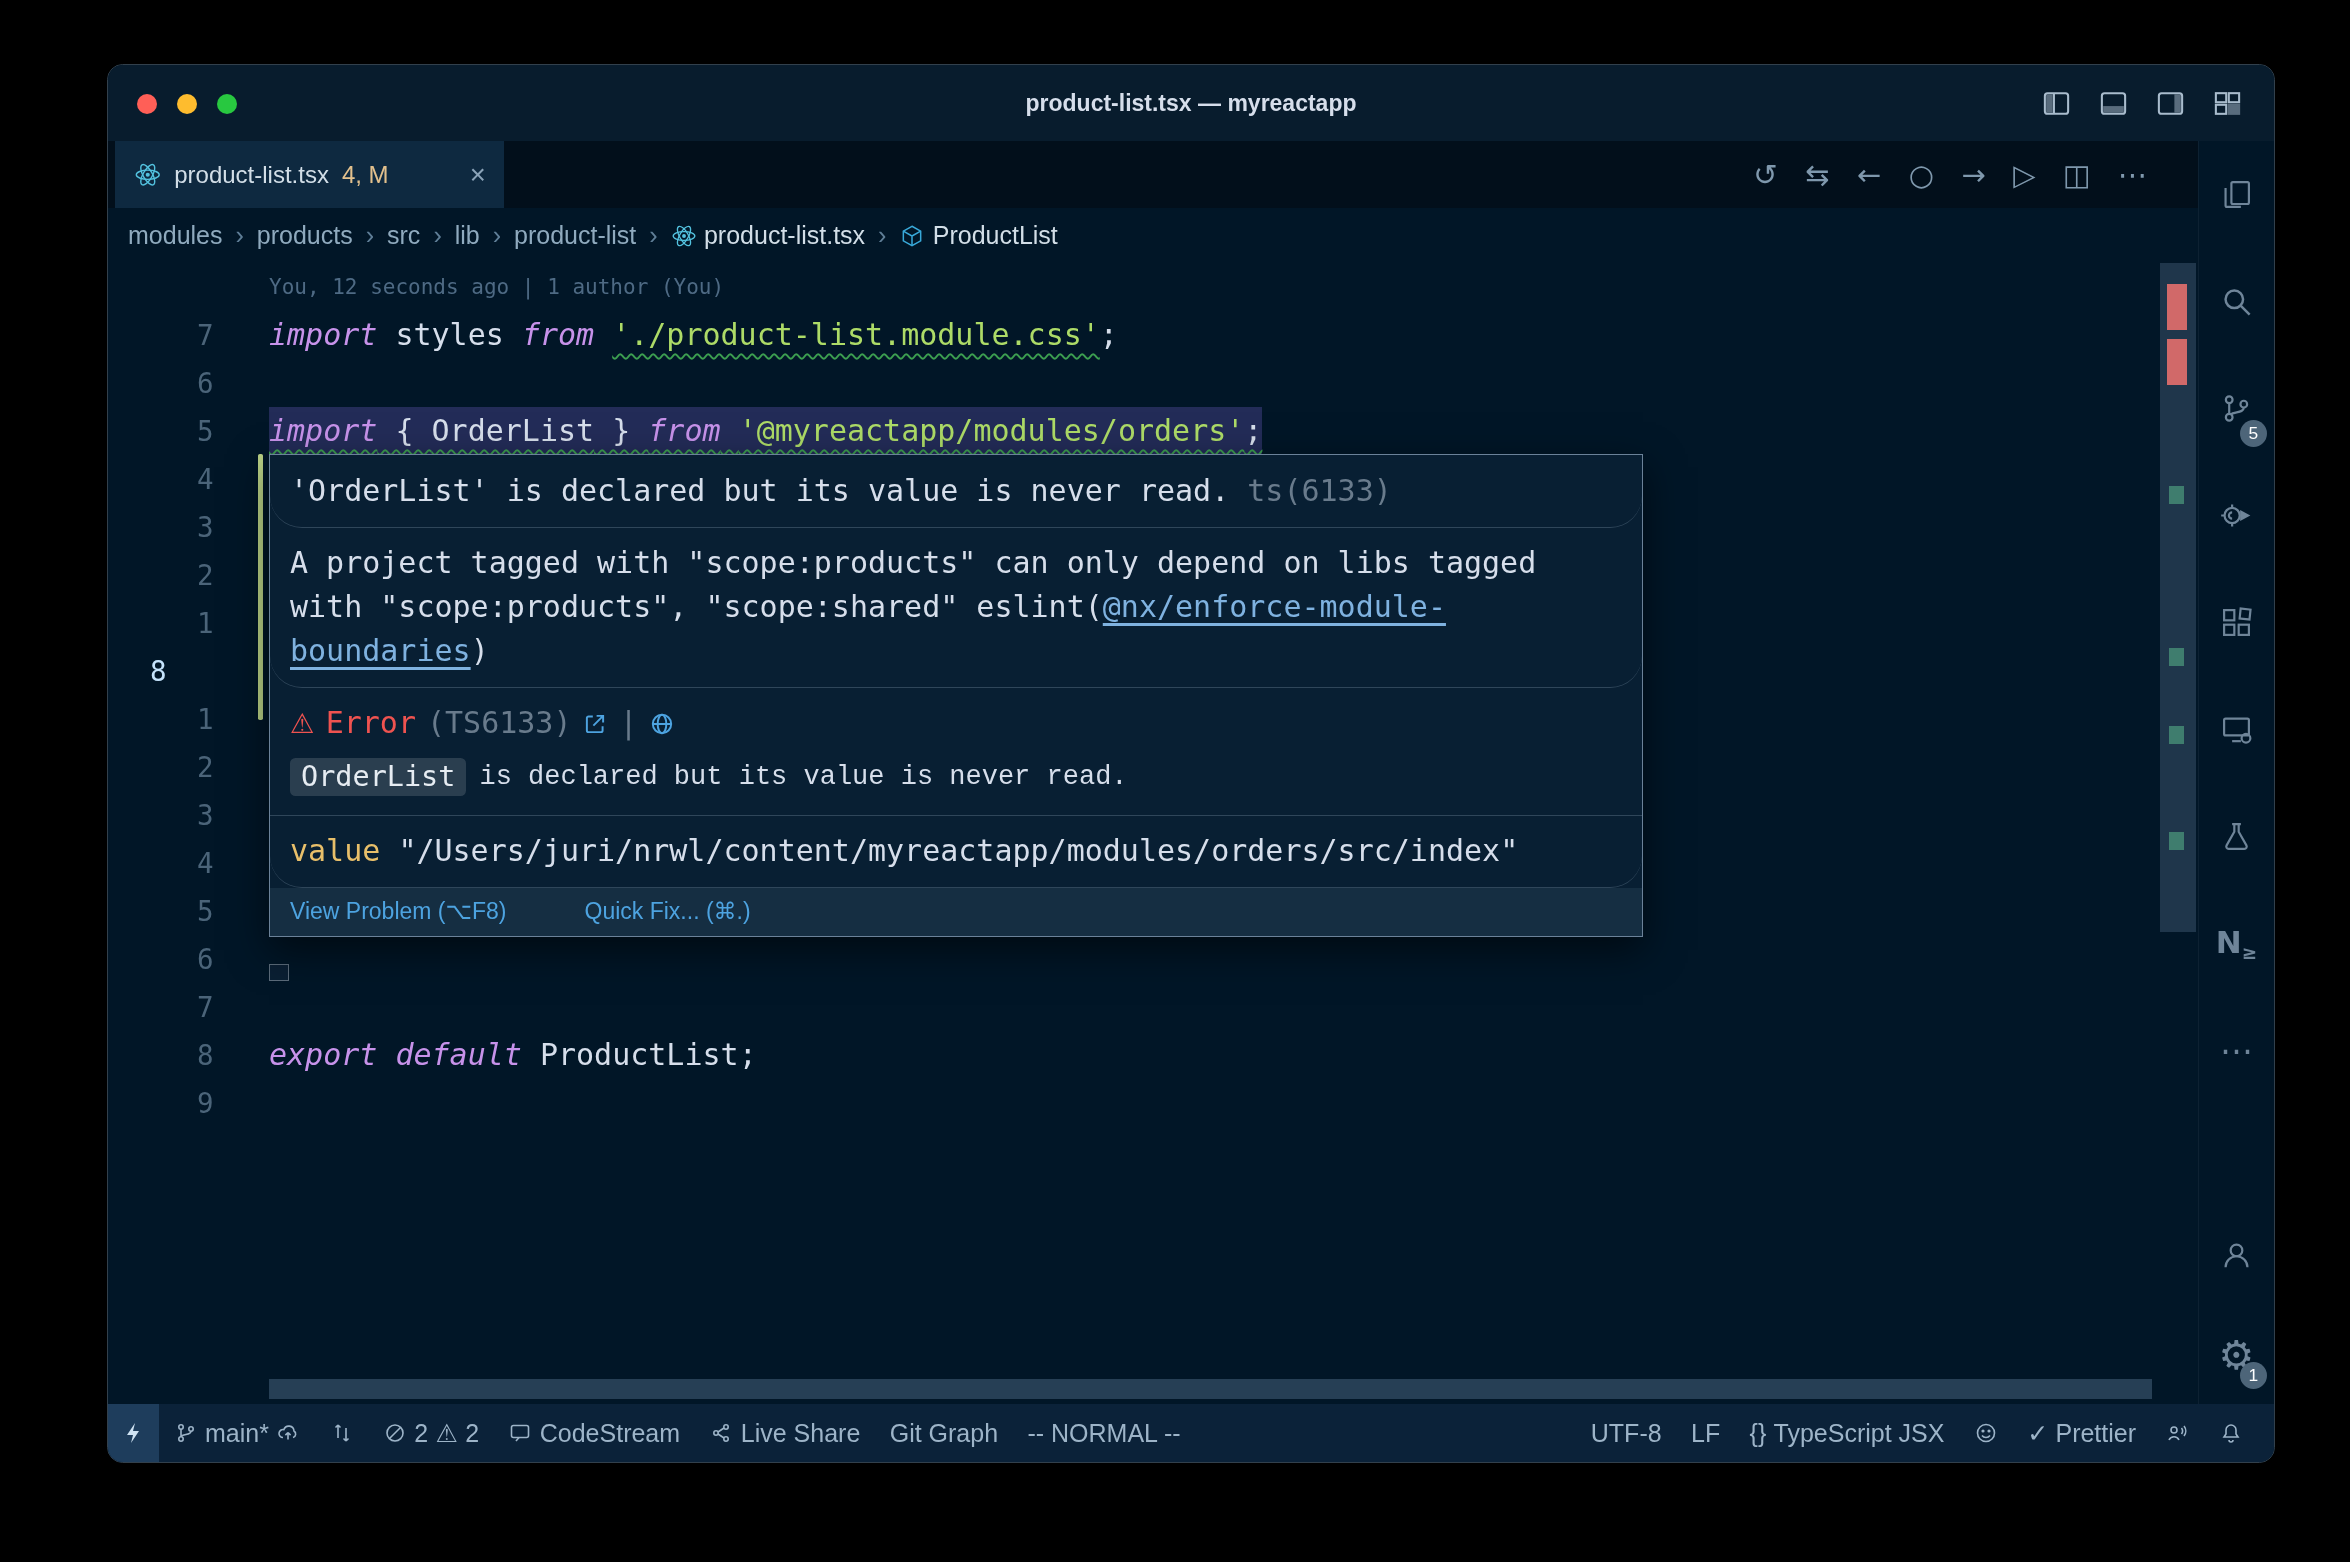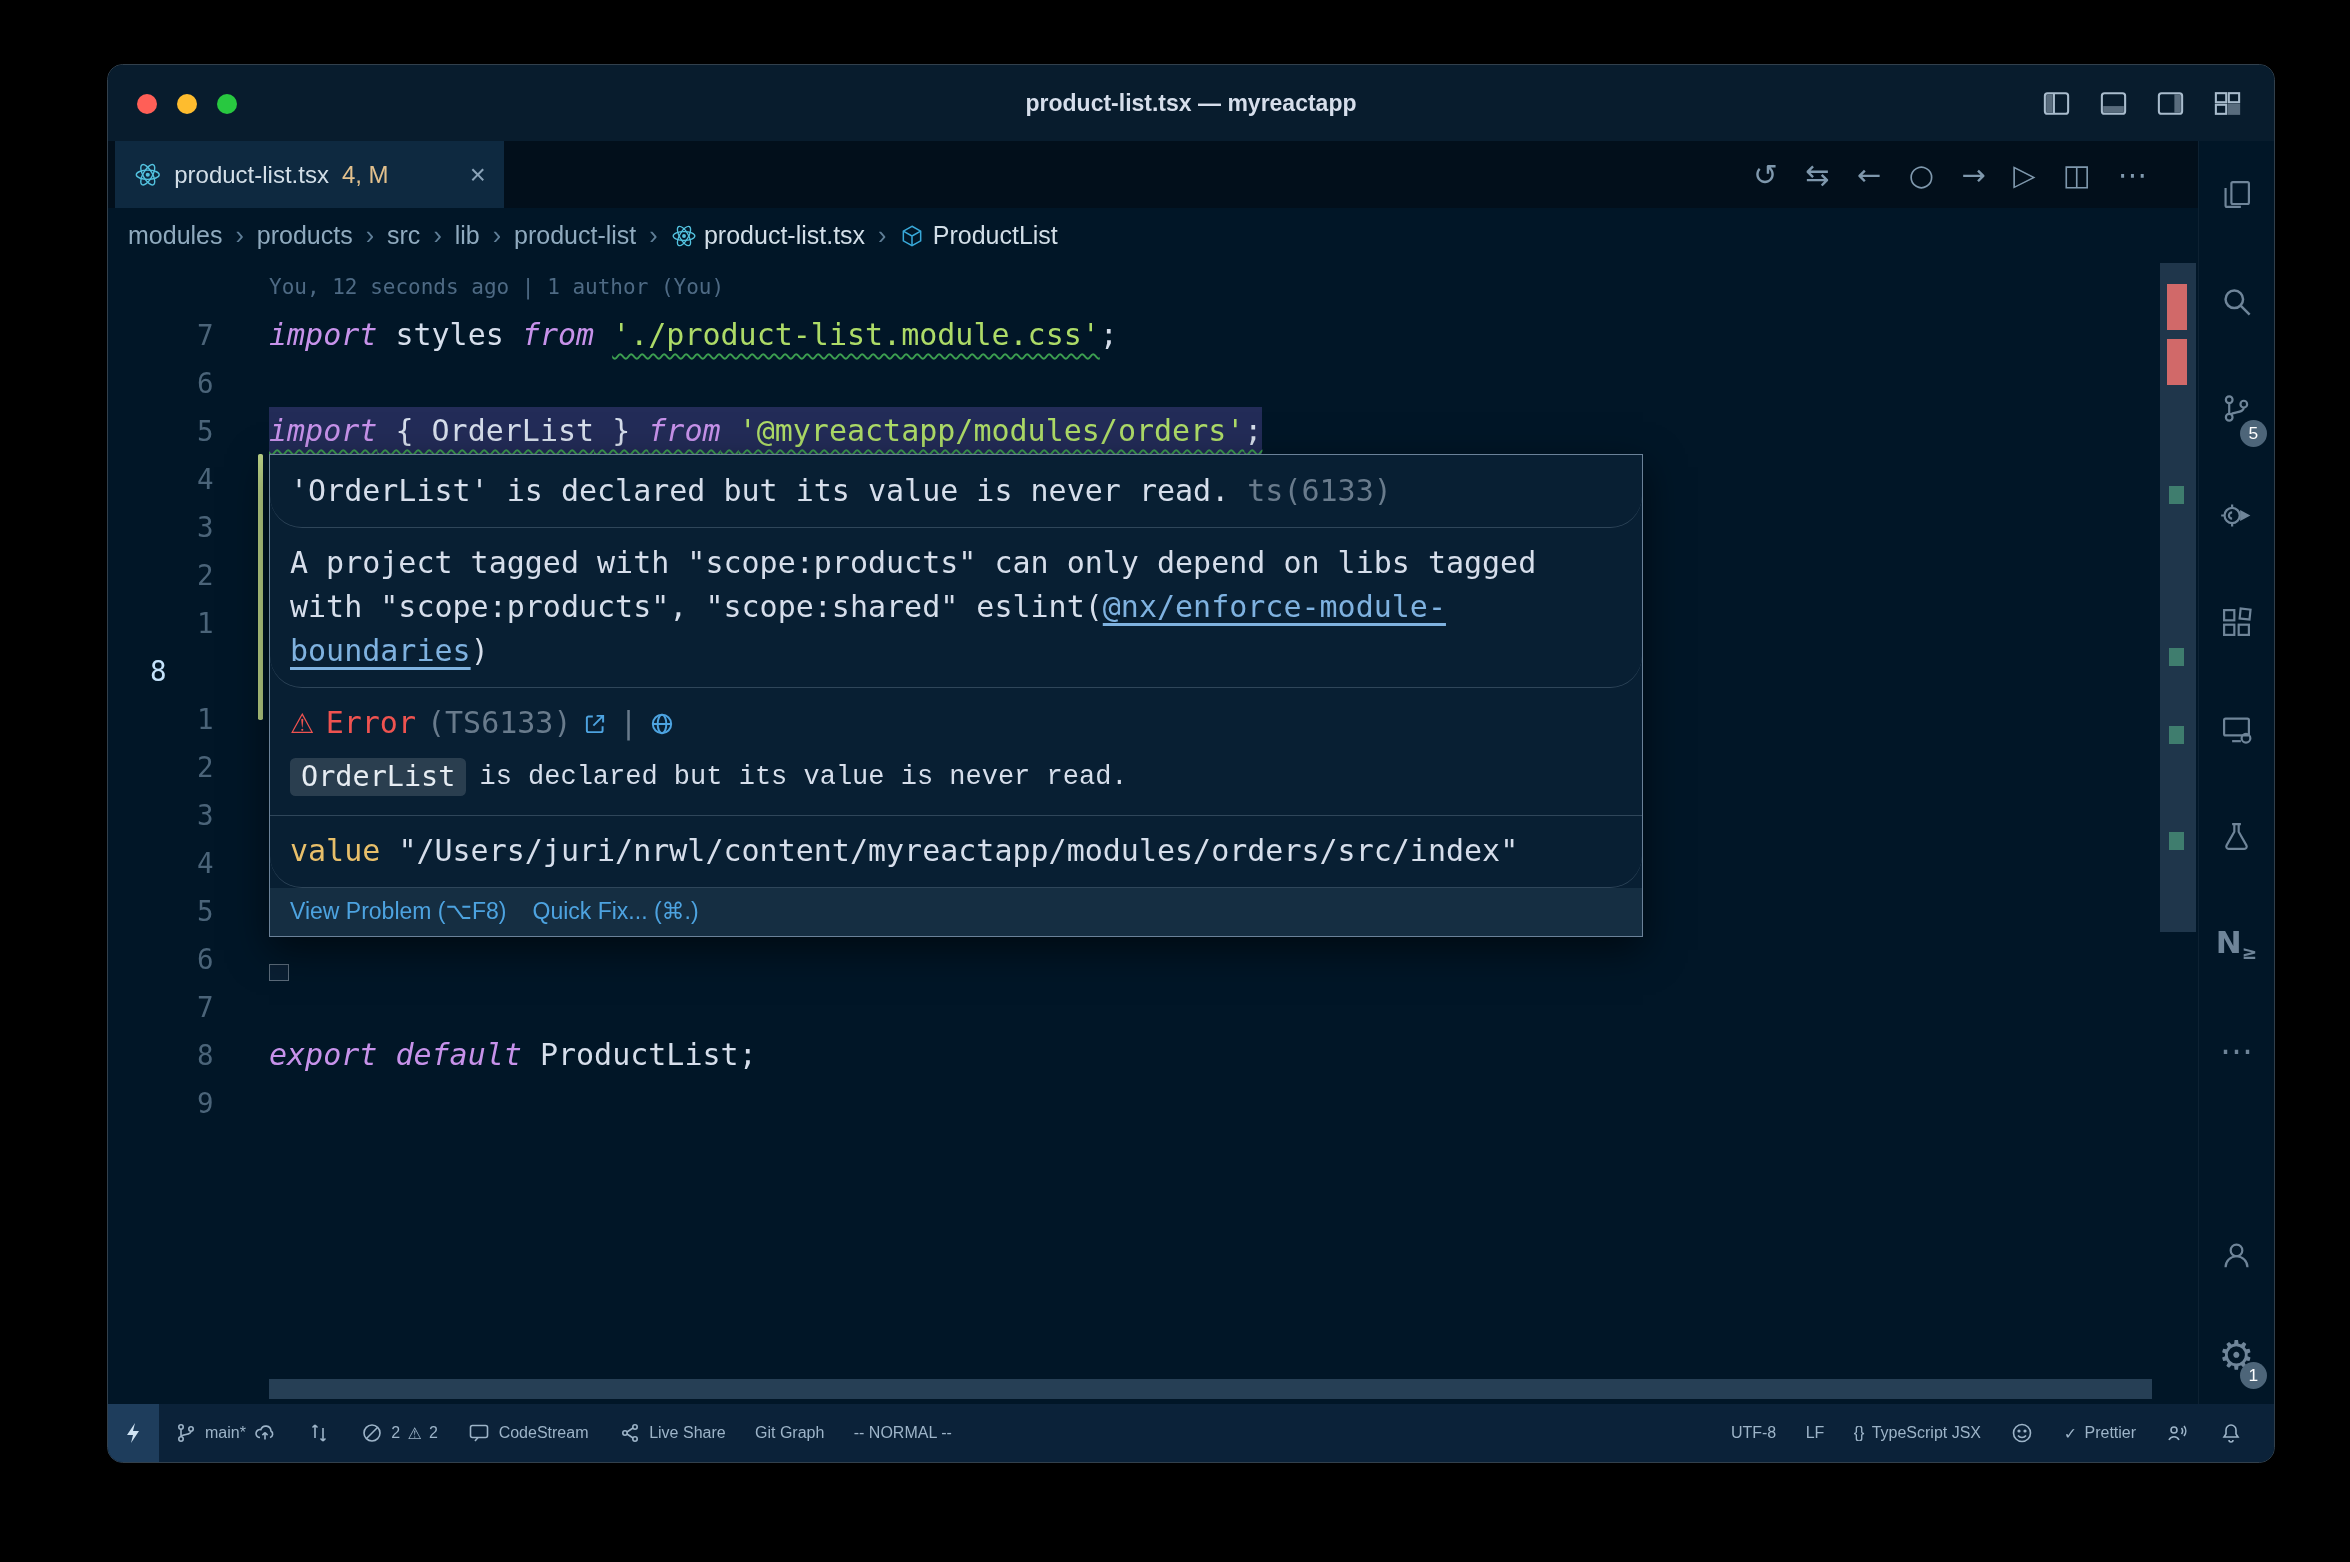--- a/index.html
+++ b/index.html
@@ -66,21 +66,21 @@
   .popup a, .popup .link { color:#4da3e0; text-decoration:none; }
   .popup .u-link { color:#7fb2e0; text-decoration:underline; text-underline-offset:5.5px; }
   .err-row { display:flex; align-items:center; gap:11px; padding:14.7px 20px 3.7px; line-height:40px; }
   .err-warn { color:#ef5350; font-family:"DejaVu Sans", sans-serif; font-size:27.5px; }
   .err-label { color:#ef5350; }
   .err-icons svg { width:26px; height:26px; vertical-align:-3.7px; }
   .chip-row { padding:11px 20px 18.4px; border-bottom:0.9px solid rgba(120,142,162,0.35); display:flex; align-items:center; gap:13px; }
   .chip { background:rgba(255,255,255,0.14); border-radius:5.5px; padding:2.8px 11px; color:#e6ecf2; font-size:28.5px; }
   .chip-text { font-family:Liberation Mono, monospace; font-size:27px; color:#d6deeb; }
   .mod-kw { color:#e8bf6a; }
-  .popup-footer { background:rgba(95,126,151,0.16); padding:9.2px 20px; display:flex; gap:26px;
+  .popup-footer { background:rgba(95,126,151,0.16); padding:9.2px 20px; display:flex; gap:78px;
                   font-family:"Liberation Sans", sans-serif; font-size:23px; line-height:29px; }
   .popup-handle { position:absolute; left:161px; top:701px; width:20px; height:16.5px; background:#0a1f33; border:1.8px solid #5b6b7a; z-index:4; }
 
   
   .ruler { position:absolute; top:0; bottom:0; right:0; width:40px; }
   .ruler-thumb { position:absolute; left:1.8px; right:1.8px; top:0; height:669px; background:rgba(110,140,170,0.28); }
   .mark { position:absolute; }
   .mark.red { left:9.2px; width:20px; height:46px; background:#d16969; }
   .mark.teal { left:11px; width:14.7px; height:18.4px; background:#3f7d6e; }
   .hscroll { position:absolute; left:161px; right:46px; bottom:5.5px; height:20px; background:rgba(90,122,150,0.42); }
@@ -94,21 +94,21 @@
   .abar-spacer { margin-top:auto; }
   .abadge { position:absolute; right:7.3px; bottom:14.7px; min-width:27.5px; height:27.5px; border-radius:13.8px;
             background:#4d6579; color:#fff; font-size:17.4px; line-height:27.5px; text-align:center; padding:0 3.7px; }
   .gear-glyph { font-size:40px; font-family:"DejaVu Sans", sans-serif; line-height:1; }
   .nx-glyph { font-size:31px; font-weight:700; font-family:"DejaVu Sans", sans-serif; }
   .nx-sub { font-size:18.4px; vertical-align:-5.5px; }
   .dots-glyph { font-size:33px; font-family:"DejaVu Sans", sans-serif; }
 
   
   .statusbar { position:absolute; left:0; right:0; bottom:0; height:58px; background:#0b2239;
-               display:flex; align-items:flex-end; color:#9db4c8; font-size:16px; }
+               display:flex; align-items:flex-end; color:#9db4c8; font-size:25px; }
   .sb-left, .sb-right { display:flex; align-items:center; height:100%; }
   .sb-right { margin-left:auto; padding-right:16.5px; }
   .sb-item { display:flex; align-items:center; gap:7.3px; padding:0 14.7px; height:100%; white-space:nowrap; }
   .sb-item svg { width:24px; height:24px; display:block; }
   .sb-remote { width:51px; height:100%; background:#1e3d5c; display:flex; align-items:center; justify-content:center; color:#cfe3f3; }
   .sb-remote svg { width:24px; height:24px; }
   .warn-glyph { font-family:"DejaVu Sans", sans-serif; }
 </style>
 </head>
 <body>

